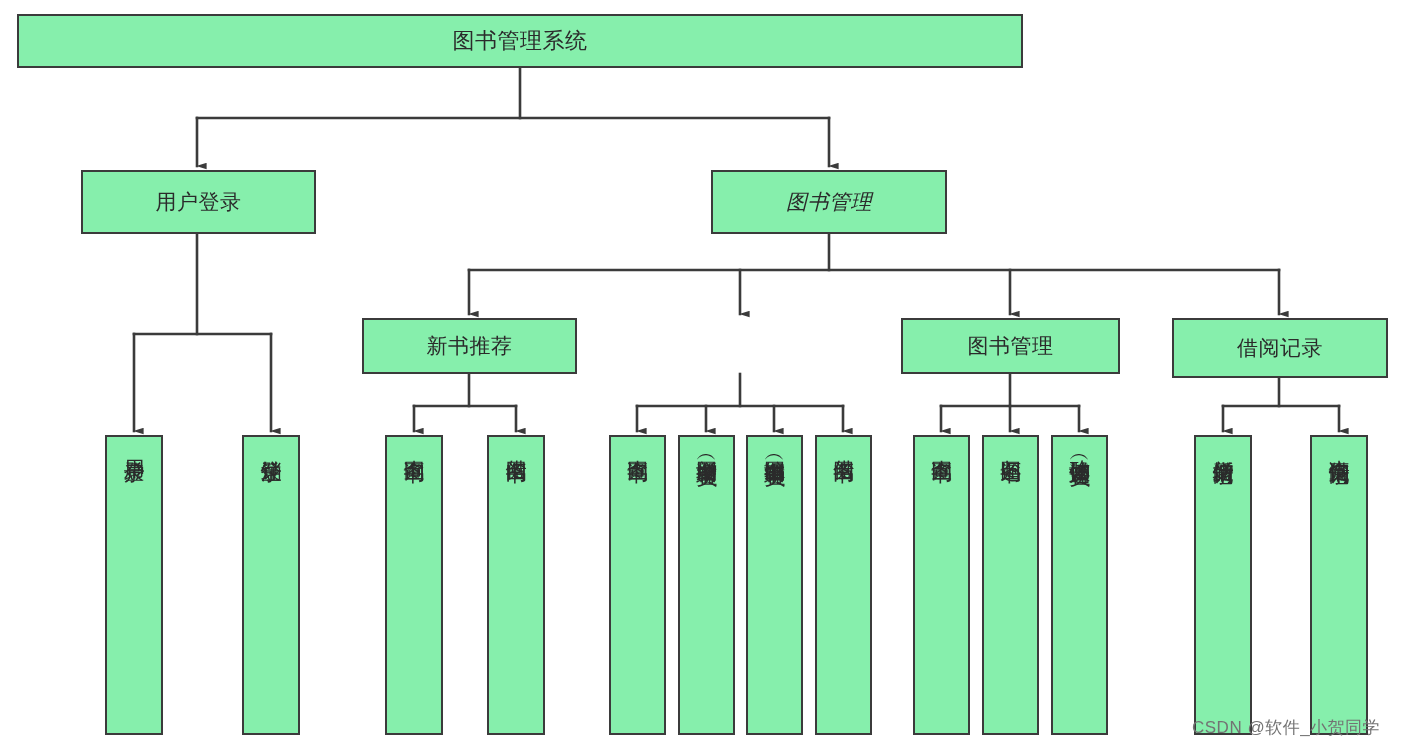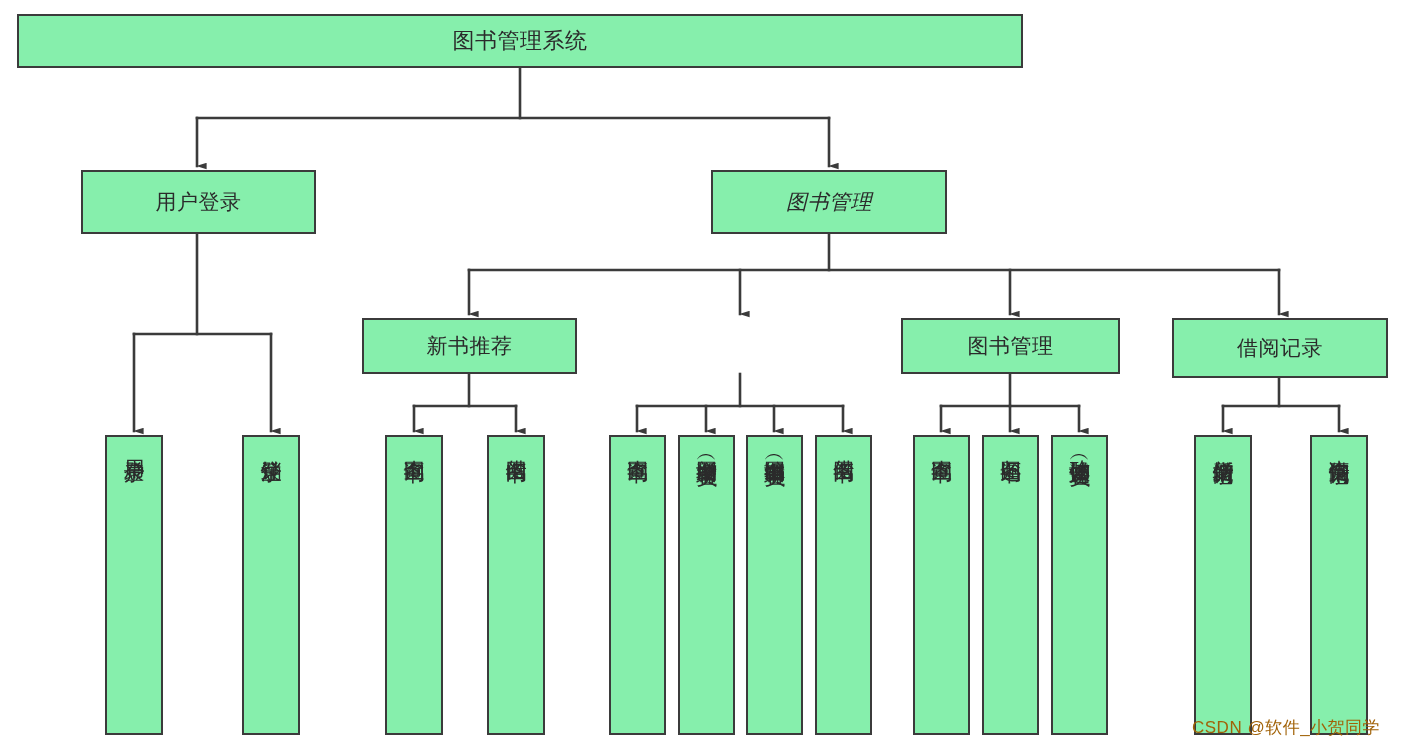--- a/index.html
+++ b/index.html
@@ -56,21 +56,21 @@
   .node.vert .lbl {
     writing-mode: vertical-rl;
     text-orientation: upright;
     font-size: 21px;
     line-height: 1.08;
     letter-spacing: 1px;
     white-space: nowrap;
   }
   .watermark {
     position: absolute;
-    color: #a16207;
+    color: #737373;
     font-size: 17px;
     letter-spacing: 0.5px;
     white-space: nowrap;
     z-index: 5;
     font-family: "Liberation Sans", "DejaVu Sans", sans-serif;
   }
 </style>
 </head>
 <body>
 

